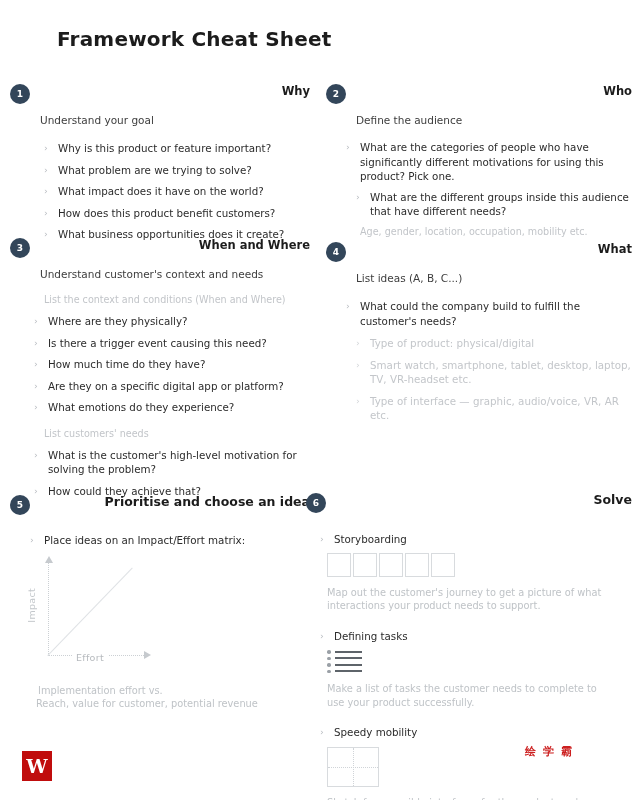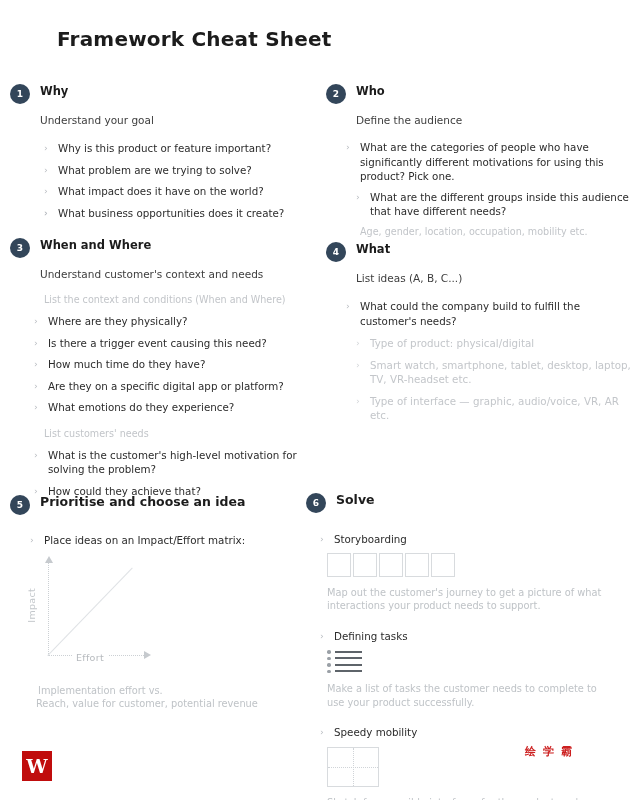--- a/index.html
+++ b/index.html
@@ -21,21 +21,21 @@
   .section { position: absolute; }
   .sec-head { position: relative; min-height: 26px; }
   .badge {
     position: absolute; left: 0; top: 0;
     width: 20px; height: 20px; border-radius: 50%;
     background: #33465a; color: #fff;
     font-size: 9px; font-weight: 700;
     display: flex; align-items: center; justify-content: center;
   }
   .sec-titles { padding-left: 30px; }
-  .sec-title { font-size: 11.5px; font-weight: 700; color: #1c1c1c; line-height: 14px; }
+  .sec-title { font-size: 11.5px; font-weight: 700; color: #1c1c1c; line-height: 14px; text-align: right; }
   .sec-sub   { font-size: 10.5px; color: #3d3d3d; line-height: 14px; margin-top: 15px; }
   .sec-title.big { font-size: 12.5px; }
 
   
   ul.items { list-style: none; }
   li.item {
     position: relative;
     padding-left: 14px;
     font-size: 10.3px;
     line-height: 14.5px;
@@ -144,21 +144,21 @@
       <div class="badge">1</div>
       <div class="sec-titles">
         <div class="sec-title">Why</div>
         <div class="sec-sub">Understand your goal</div>
       </div>
     </div>
     <ul class="items" style="margin-top:14px; margin-left:34px;">
       <li class="item"><span class="chev">›</span><span>Why is this product or feature important?</span></li>
       <li class="item"><span class="chev">›</span><span>What problem are we trying to solve?</span></li>
       <li class="item"><span class="chev">›</span><span>What impact does it have on the world?</span></li>
-      <li class="item"><span class="chev">›</span></li>
+      <li class="item"><span class="chev">›</span><span>How does this product benefit customers?</span></li>
       <li class="item"><span class="chev">›</span><span>What business opportunities does it create?</span></li>
     </ul>
   </div>
 
   <div class="section" style="left:326px; top:84px; width:306px;">
     <div class="sec-head">
       <div class="badge">2</div>
       <div class="sec-titles">
         <div class="sec-title">Who</div>
         <div class="sec-sub">Define the audience</div>

